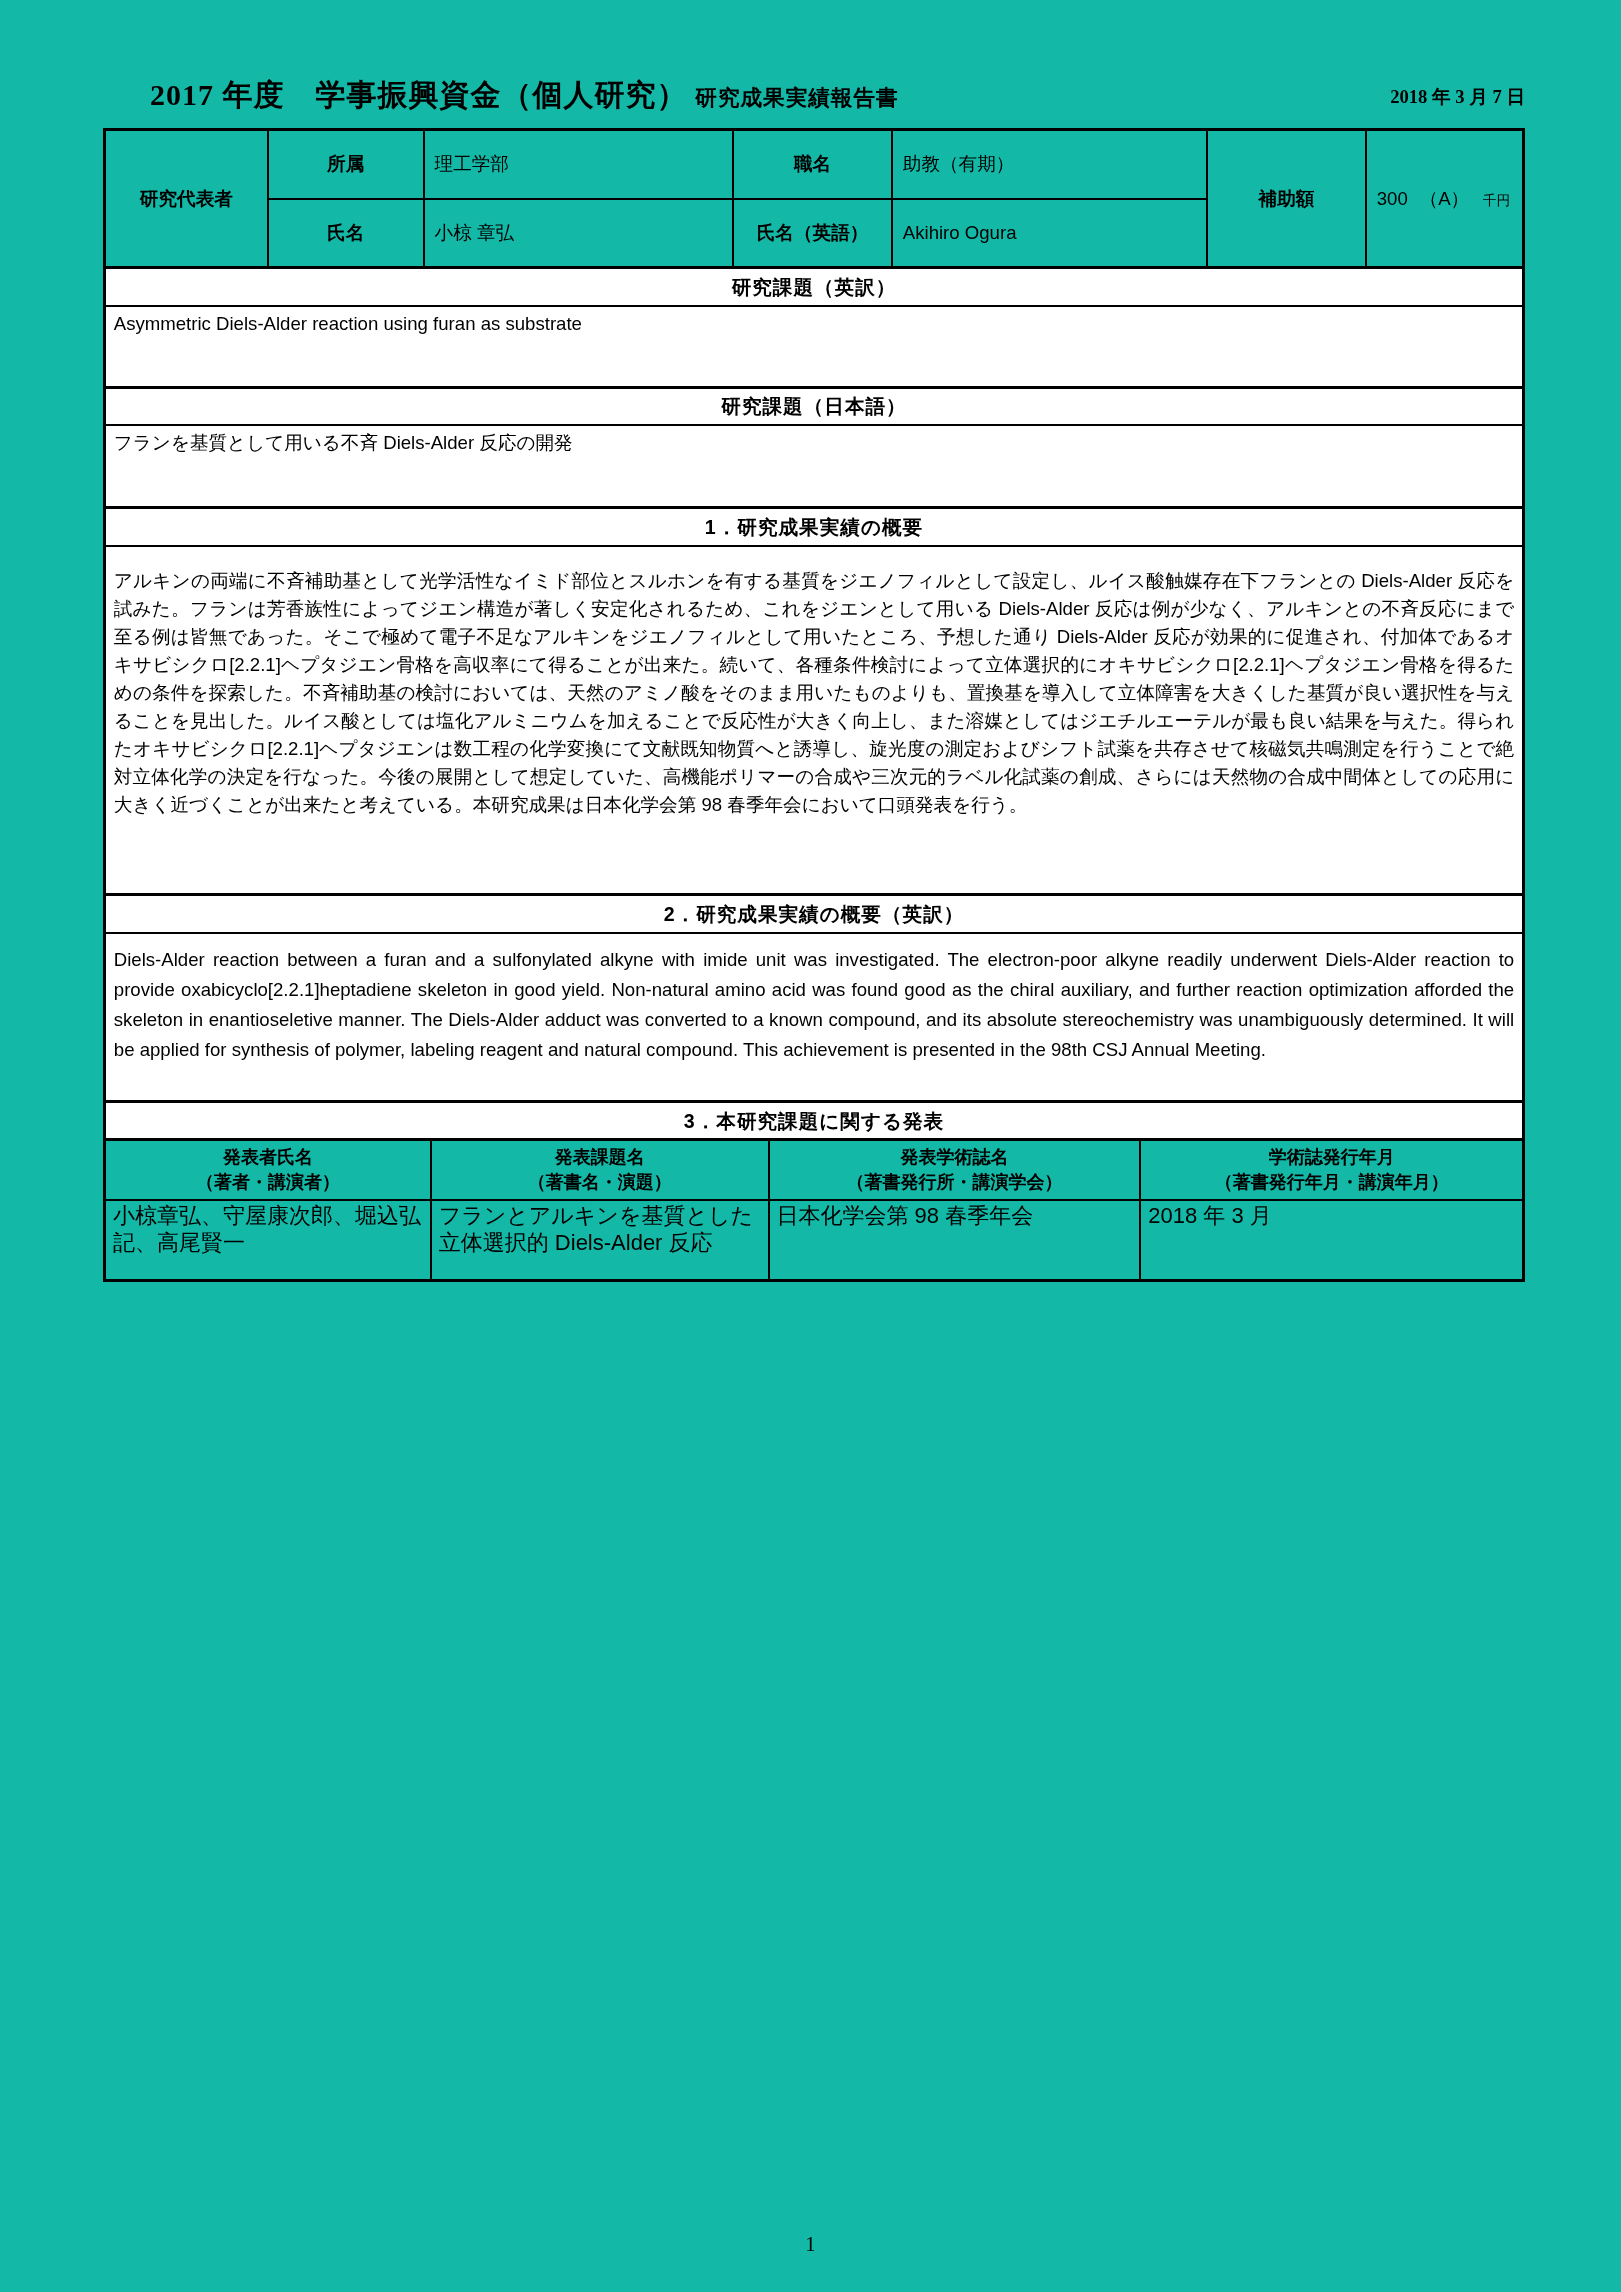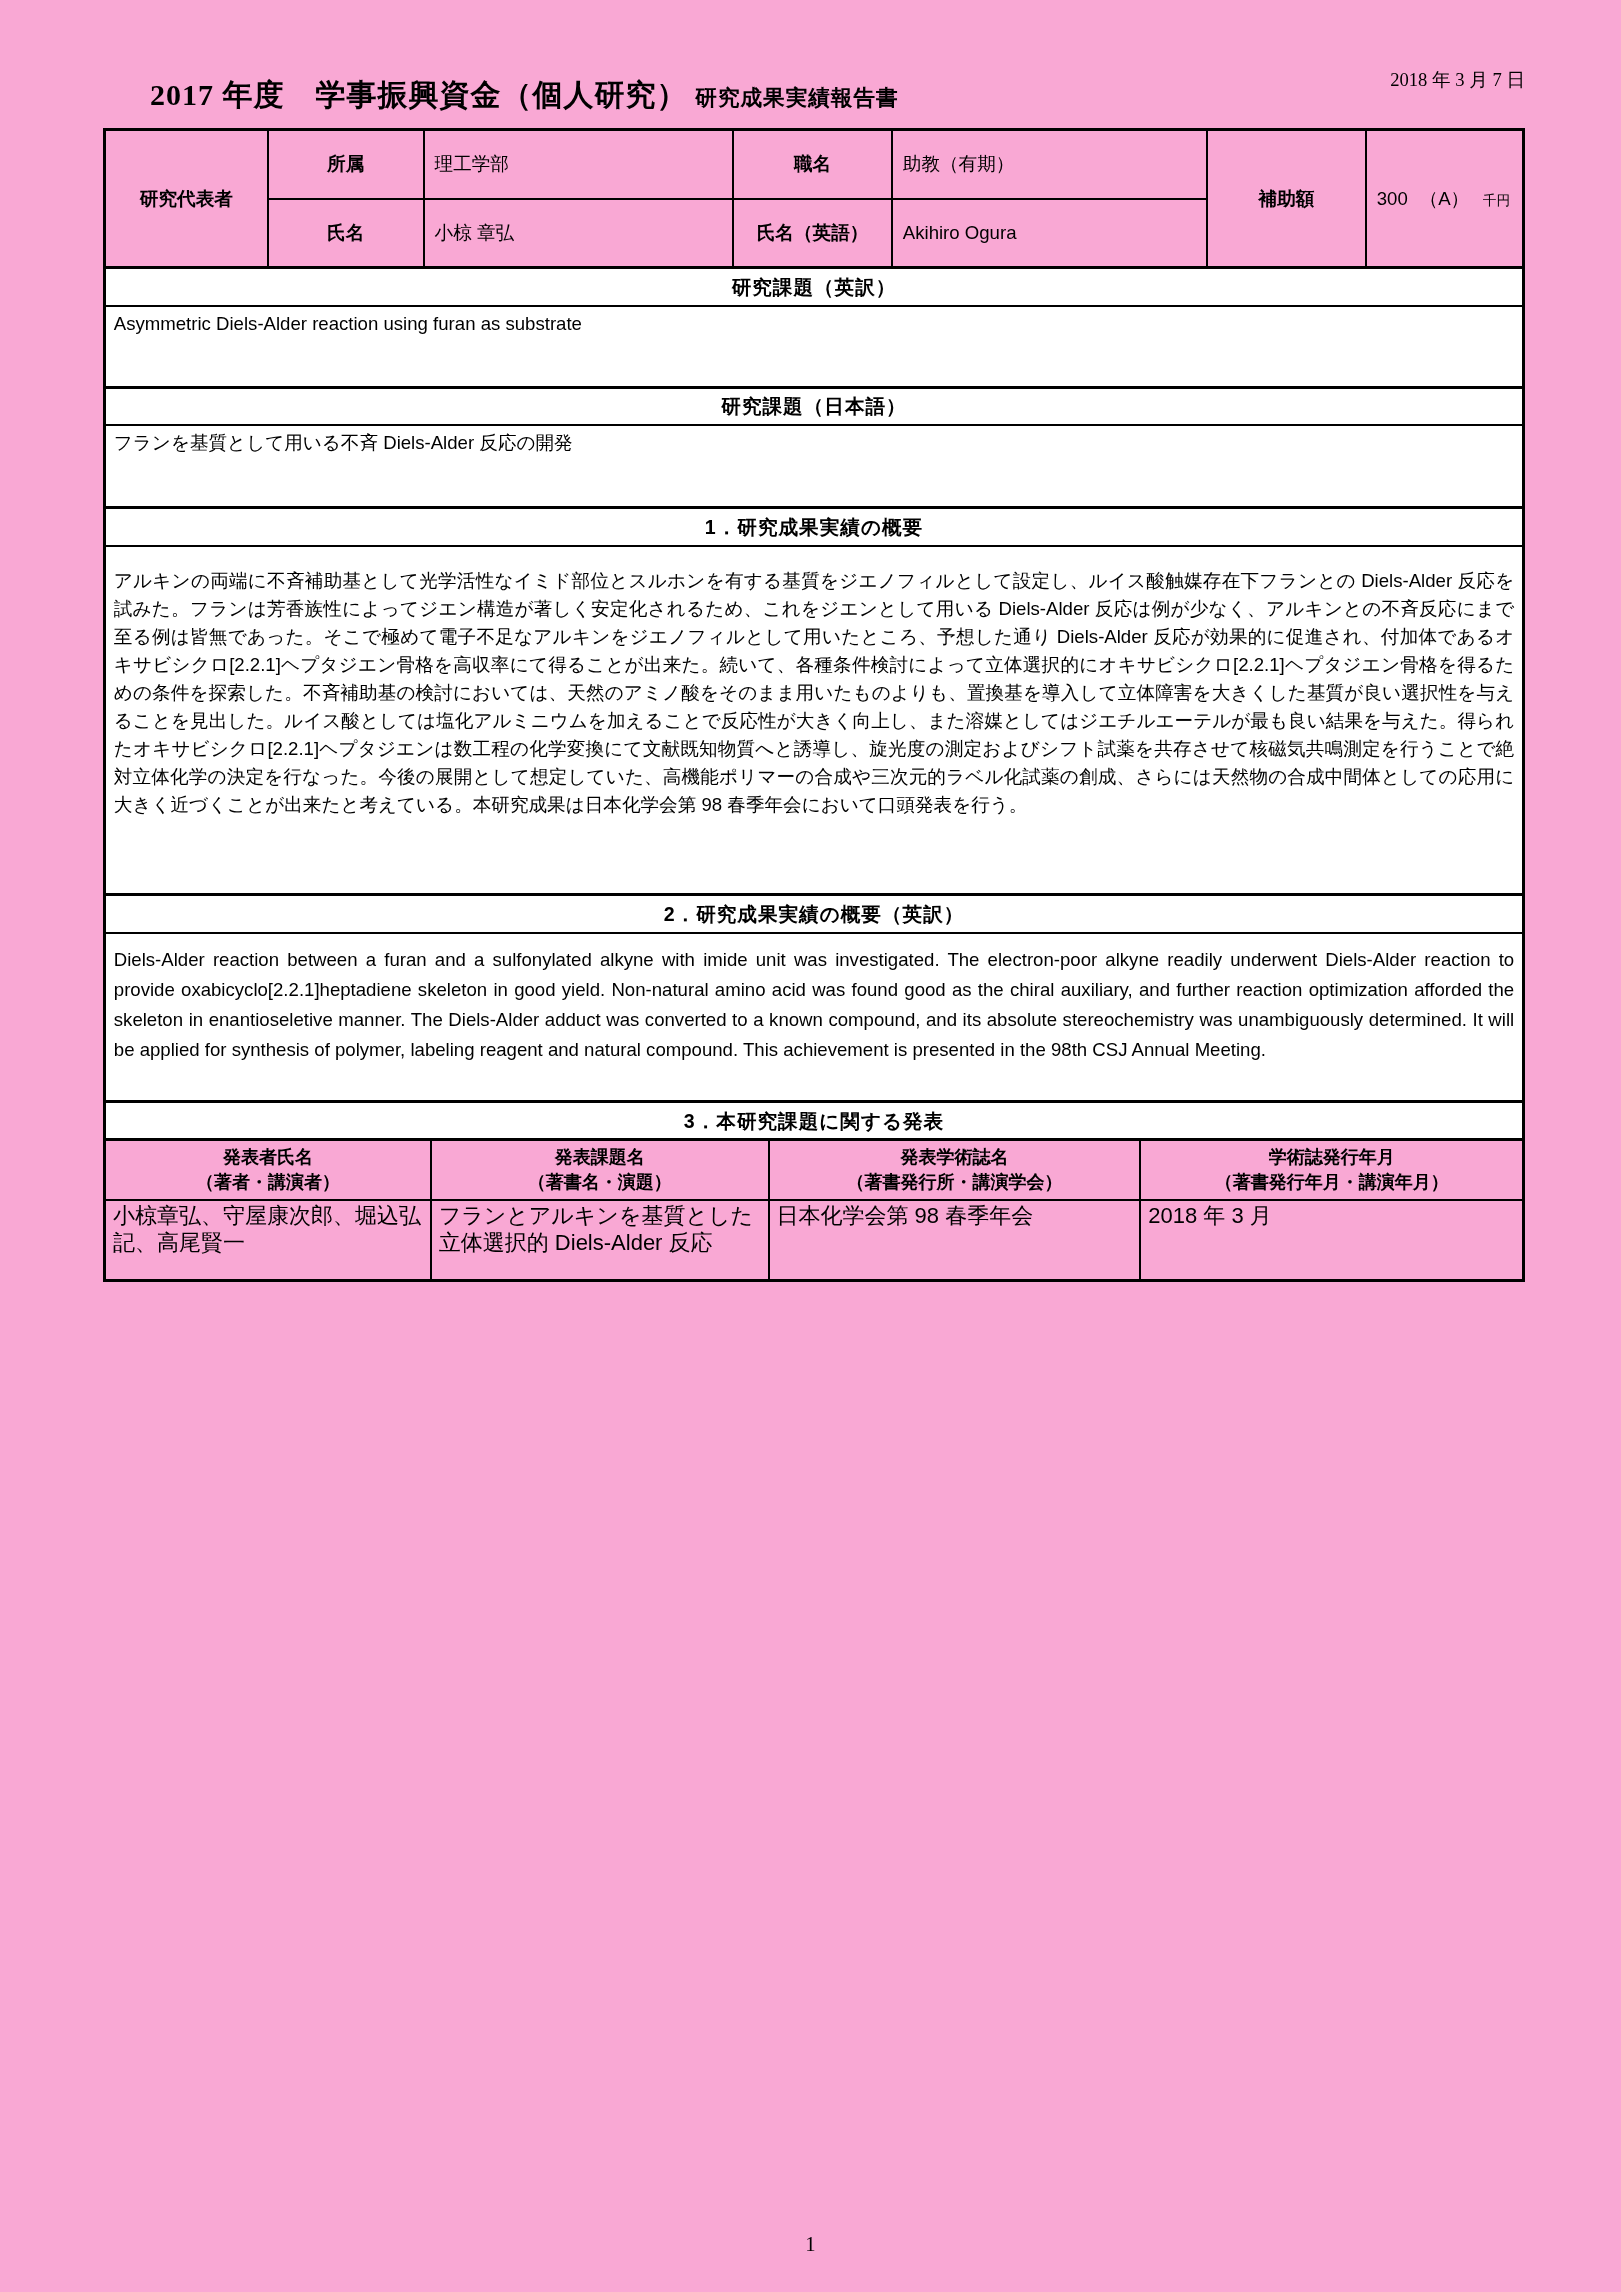--- a/index.html
+++ b/index.html
@@ -1,20 +1,20 @@
 <!DOCTYPE html>
 <html><head>
 <meta charset="utf-8">
 <style>
   html, body { margin: 0; padding: 0; background: #ffffff; }
   .page {
     position: relative;
     width: 1621px;
     height: 2293px;
-    background: #f9a8d4;
+    background: #14b8a6;
     color: #000000;
     font-family: "Liberation Sans", sans-serif;
     box-sizing: border-box;
     padding: 0 96px 0 103px;
     overflow: hidden;
   }
 
   
   .header-row {
     display: flex;
@@ -33,22 +33,23 @@
   .title-suffix {
     font-size: 21.6px;
     font-weight: bold;
     margin-left: 7.8px;
     letter-spacing: 1px;
   }
   .report-date {
     font-family: "Liberation Serif", serif;
     font-size: 18.6px;
     align-self: flex-start;
-    margin-top: 2px;
+    margin-top: 19px;
     white-space: nowrap;
+    font-weight: bold;
   }
 
   
   .stack { margin-top: 11.8px; }
   .stack > * + * { margin-top: -3.9px; }   
 
   table { border-collapse: collapse; width: 100%; table-layout: fixed; }
 
   
   .top-table { border: 3.9px solid #000; }

